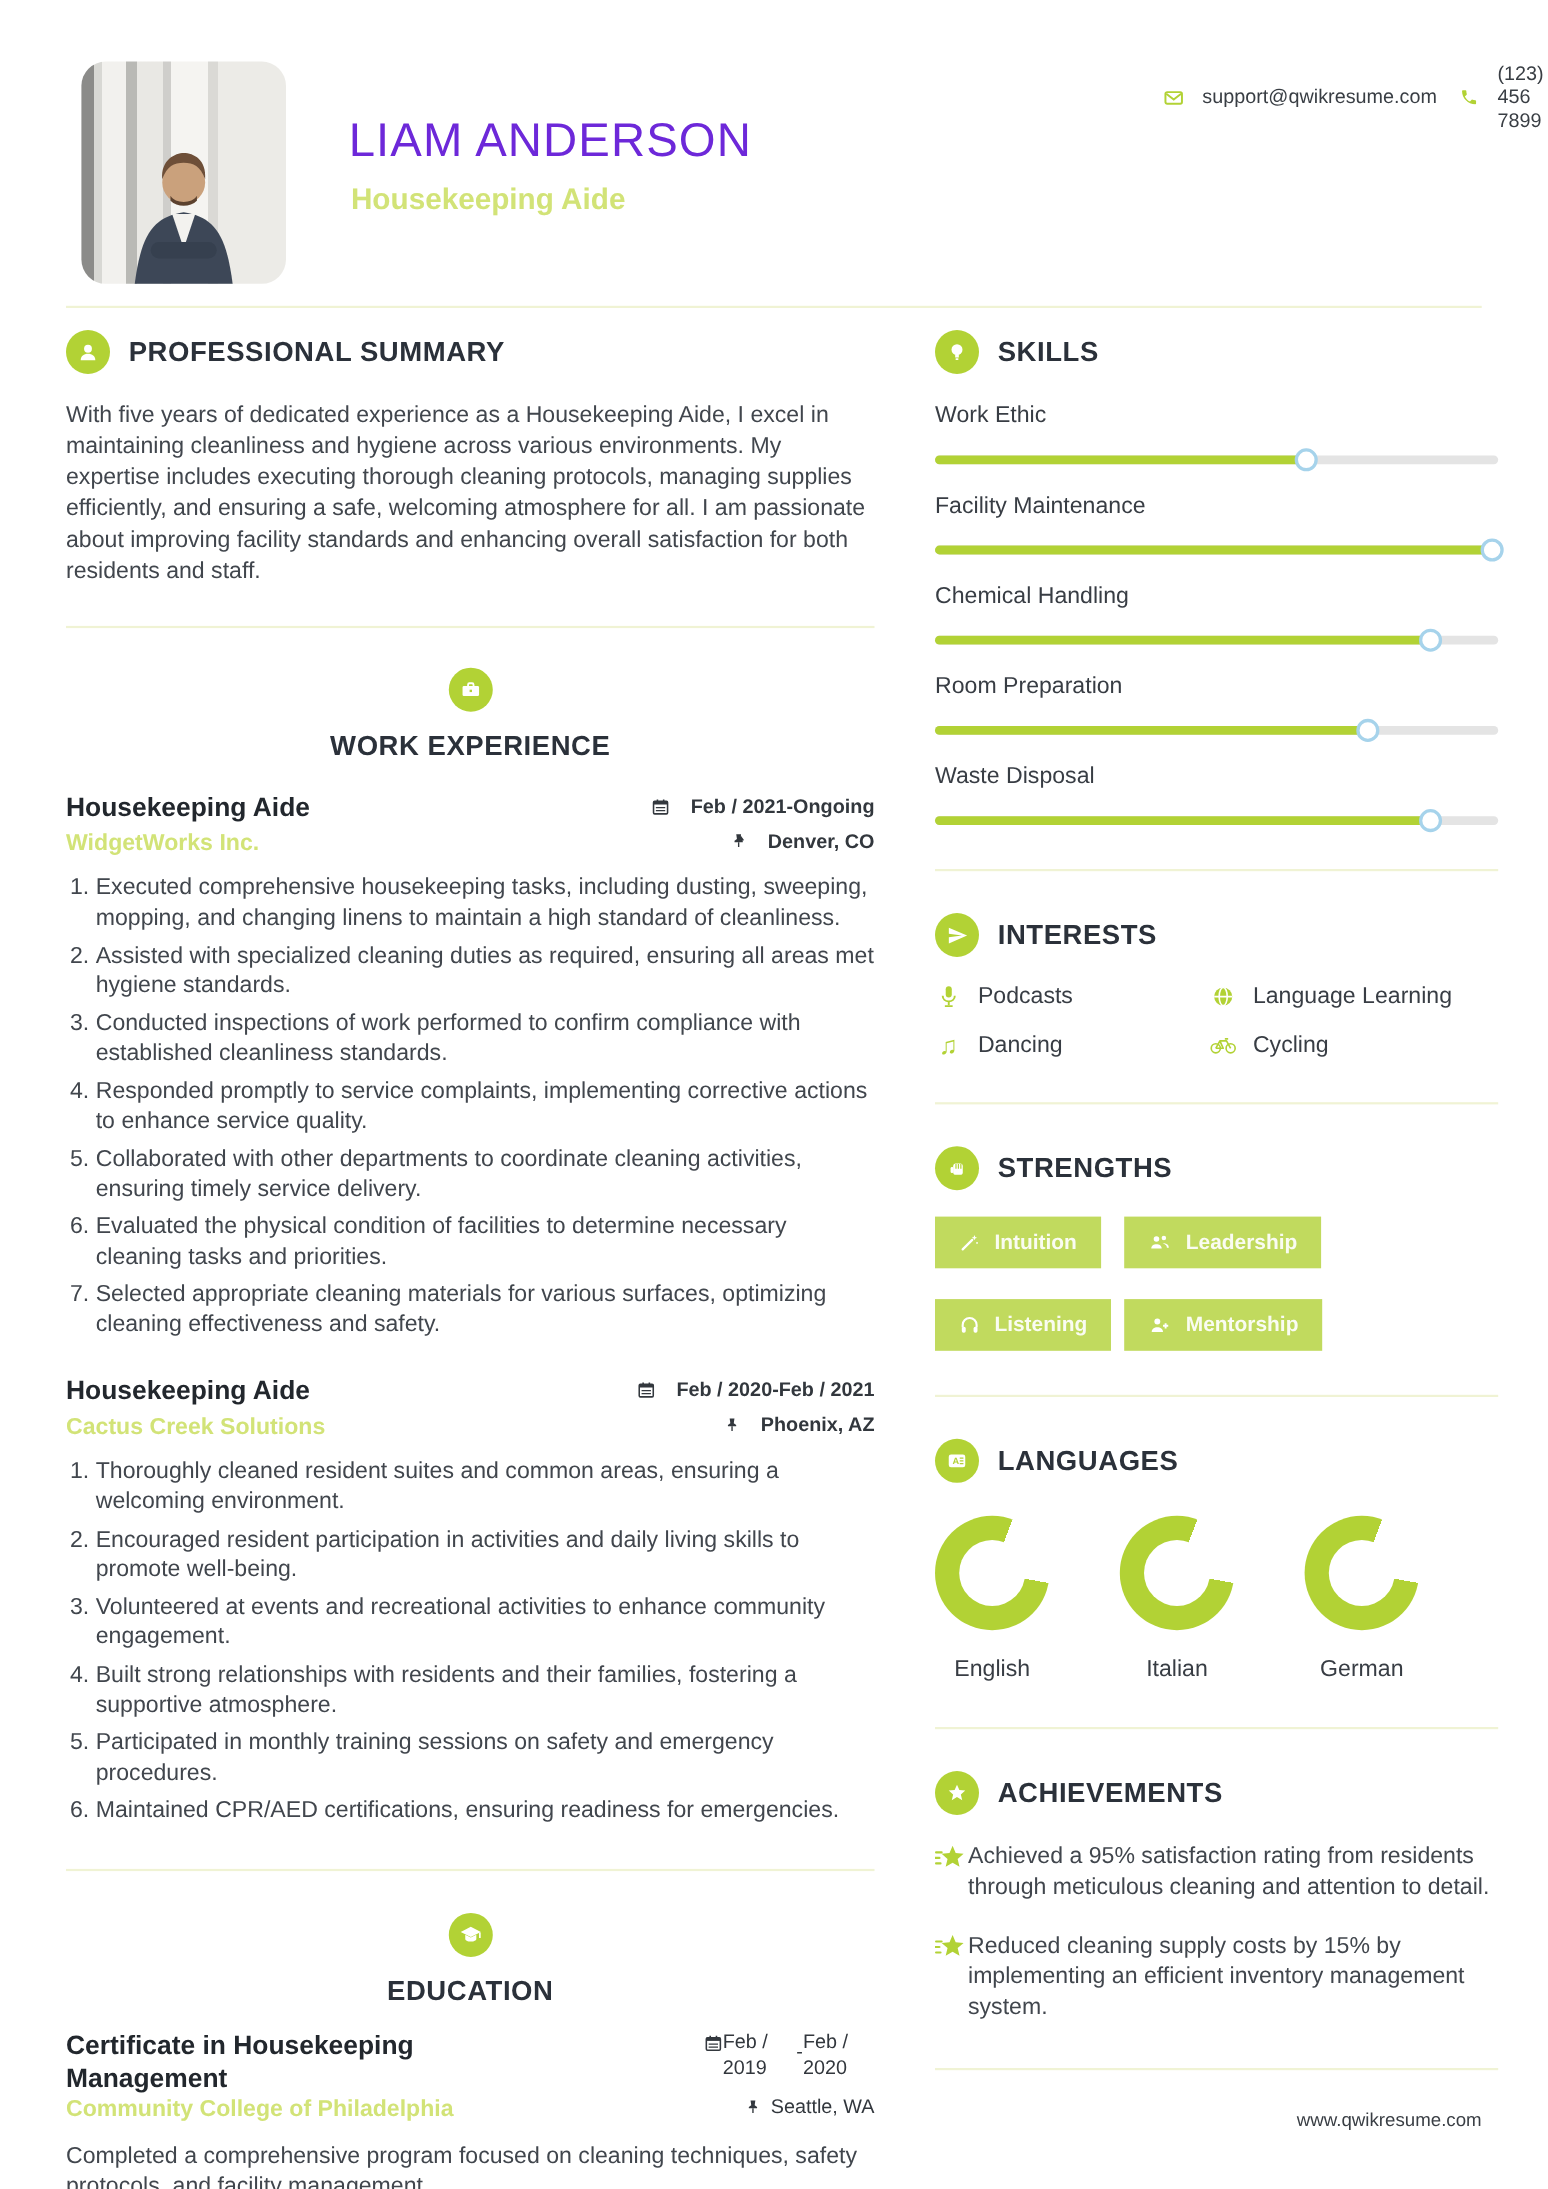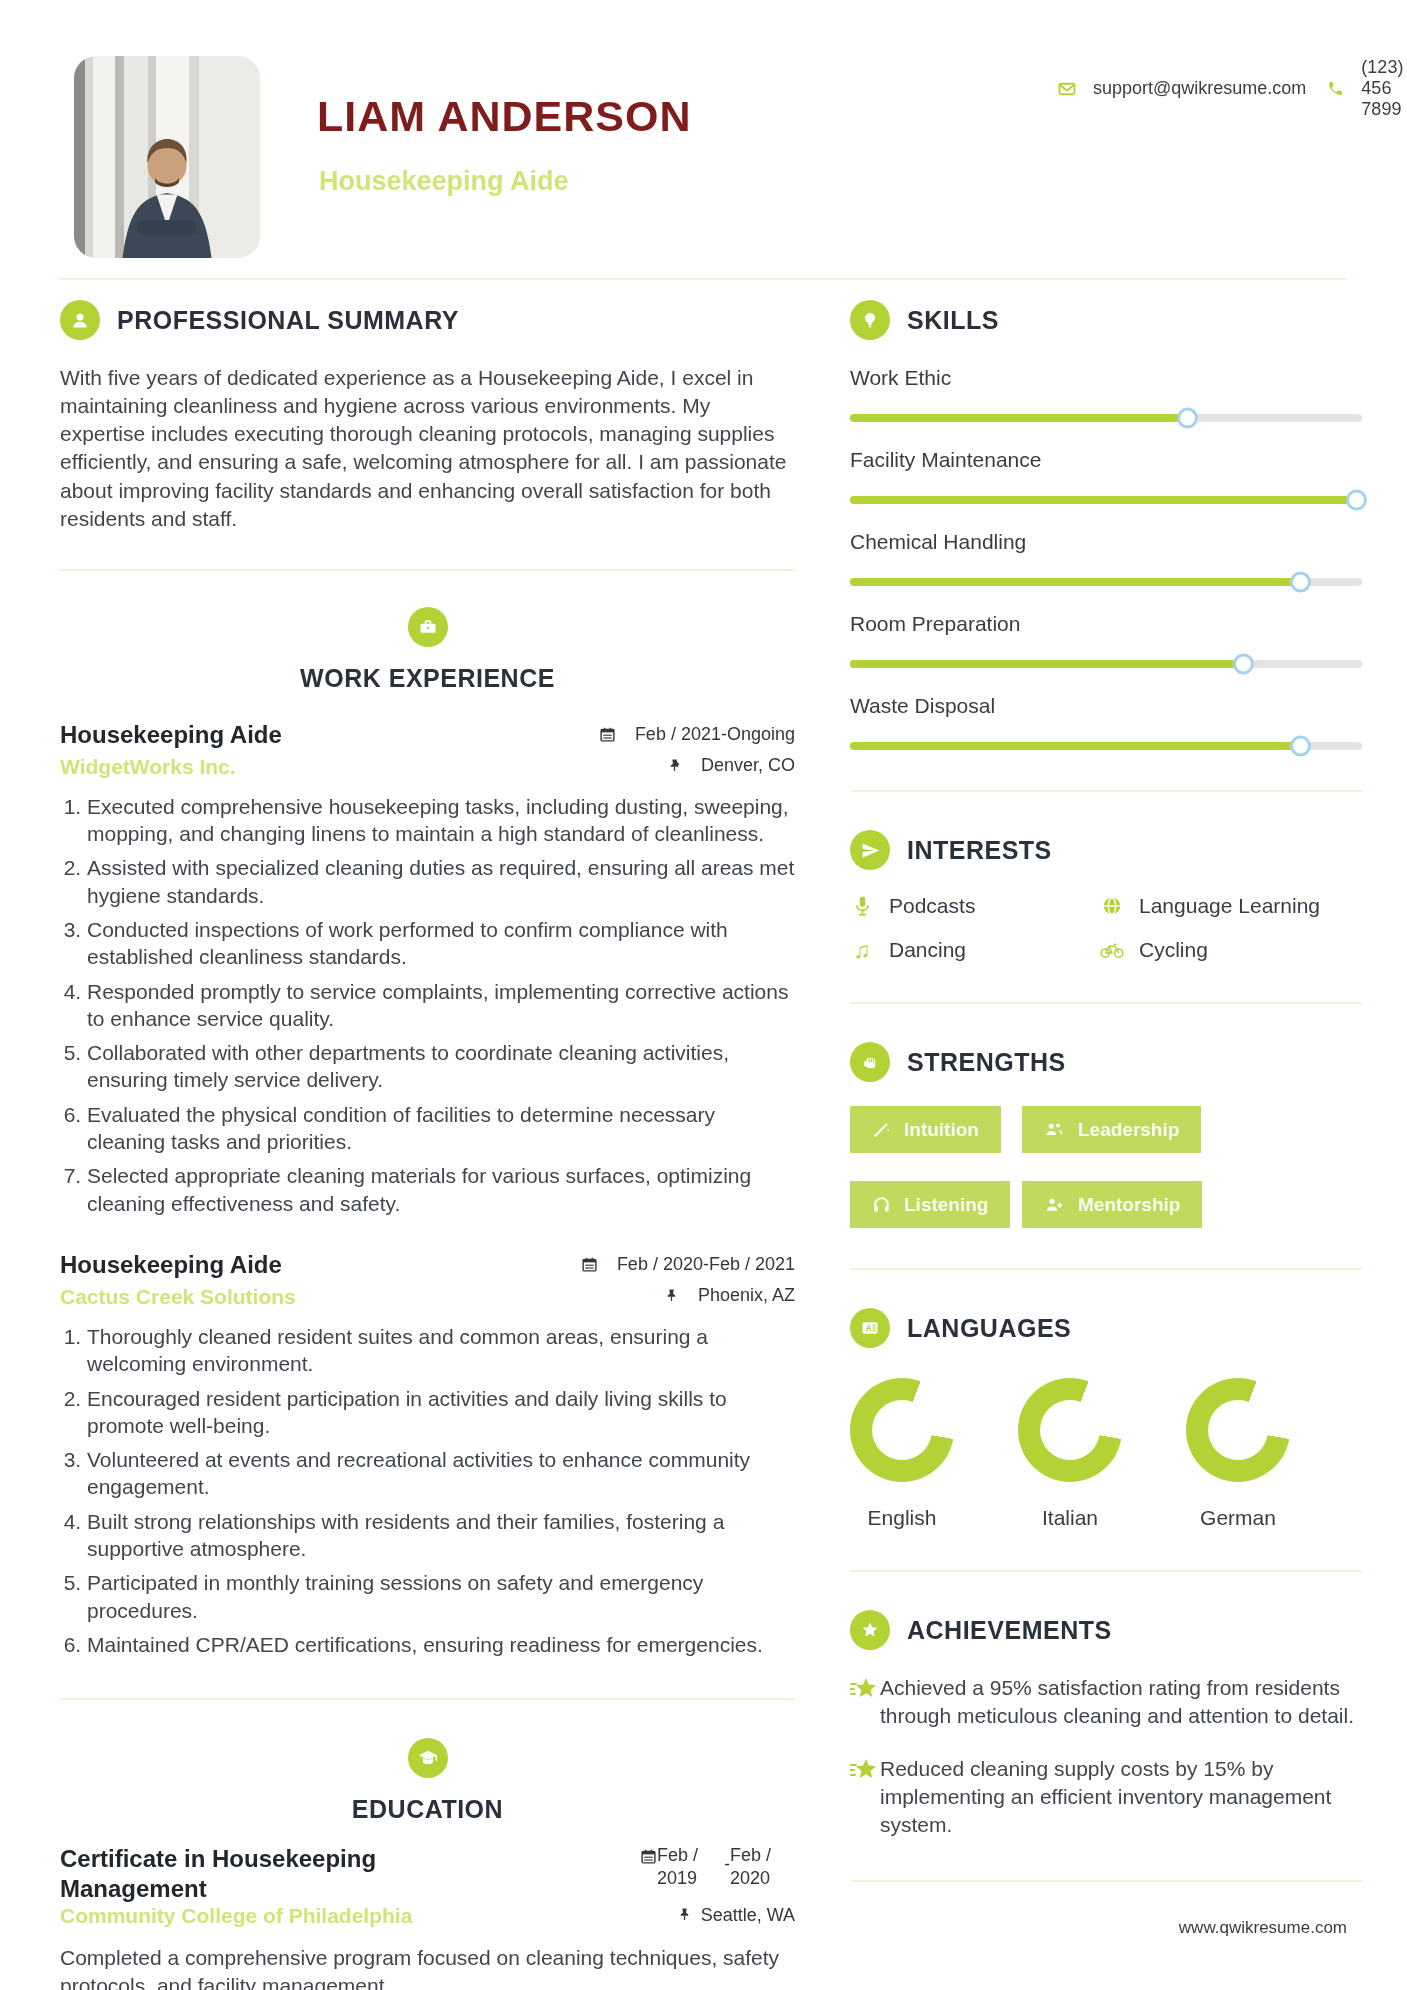--- a/index.html
+++ b/index.html
@@ -18,42 +18,42 @@
   body{
     width:1407px;height:1990px;position:relative;overflow:hidden;
     font-family:"Liberation Sans","DejaVu Sans",sans-serif;color:var(--text);
   }
   
   .photo{
     position:absolute;left:74px;top:56px;width:186px;height:202px;border-radius:22px;overflow:hidden;
     background:linear-gradient(90deg,#8b8b89 0 6%,#d8d8d4 6% 10%,#f2f1ee 10% 22%,#b9b9b5 22% 27%,#e9e8e4 27% 40%,#cfcecb 40% 44%,#f5f4f1 44% 62%,#dad9d5 62% 67%,#ecebe7 67% 100%);
   }
   .photo svg{position:absolute;left:50%;bottom:-4px;transform:translateX(-50%);}
-  .name{position:absolute;left:317px;top:92px;font-size:43px;font-weight:700;letter-spacing:1px;color:#7f1d1d;}
+  .name{position:absolute;left:317px;top:104px;font-size:43px;font-weight:400;letter-spacing:1px;color:#6d28d9;}
   .job-title{position:absolute;left:319px;top:166px;font-size:27px;font-weight:700;color:var(--accent-text);}
   .contact{position:absolute;left:1058px;top:57px;display:flex;flex-direction:row;gap:21px;}
   .contact-row{display:flex;align-items:center;gap:17px;font-size:18px;color:#393e44;}
   .contact-row .ic{width:18px;height:18px;display:inline-flex;align-items:center;justify-content:center;}
   .hdr-divider{position:absolute;left:60px;top:278px;width:1287px;height:2px;background:var(--divider);}
   
   .col-left{position:absolute;left:60px;top:300px;width:735px;}
   .col-right{position:absolute;left:850px;top:300px;width:512px;}
   
   .sec-head{display:flex;align-items:center;gap:17px;}
   .sec-icon{width:40px;height:40px;border-radius:50%;background:var(--accent);display:flex;align-items:center;justify-content:center;flex:0 0 40px;}
   .sec-title{font-size:25px;font-weight:800;color:var(--dark);letter-spacing:.5px;}
   .divider{height:2px;background:var(--divider);}
   
   .summary-text{margin-top:24px;font-size:21px;line-height:1.34;color:var(--text);}
   .lc-divider1{margin-top:36px;}
   .work-head{margin-top:36px;flex-direction:column;}
   .job{margin-top:28px;}
   .job-row{display:flex;justify-content:space-between;align-items:baseline;}
   .job-name{font-size:24px;font-weight:700;color:#22272d;}
-  .job-meta{display:flex;align-items:center;gap:19px;font-size:18px;color:var(--muted);white-space:nowrap;}
+  .job-meta{display:flex;align-items:center;gap:19px;font-size:18px;color:var(--muted);white-space:nowrap;font-weight:bold;}
   .company-row{display:flex;justify-content:space-between;align-items:baseline;margin-top:6px;}
   .company{font-size:21px;font-weight:700;color:var(--accent-text);}
   .job ol{margin-top:14px;padding-left:27px;font-size:21px;line-height:1.3;color:var(--text);}
   .job ol li{margin-bottom:7px;}
   .lc-divider2{margin-top:40px;}
   .edu-head{margin-top:38px;flex-direction:column;}
   .edu-main{display:flex;justify-content:space-between;margin-top:20px;}
   .degree{font-size:24px;font-weight:700;color:#22272d;width:390px;line-height:1.25;}
   .edu-dates{display:flex;align-items:flex-start;font-size:18px;color:var(--muted);padding-right:24px;}
   .date-col{display:flex;flex-direction:column;line-height:1.25;}

